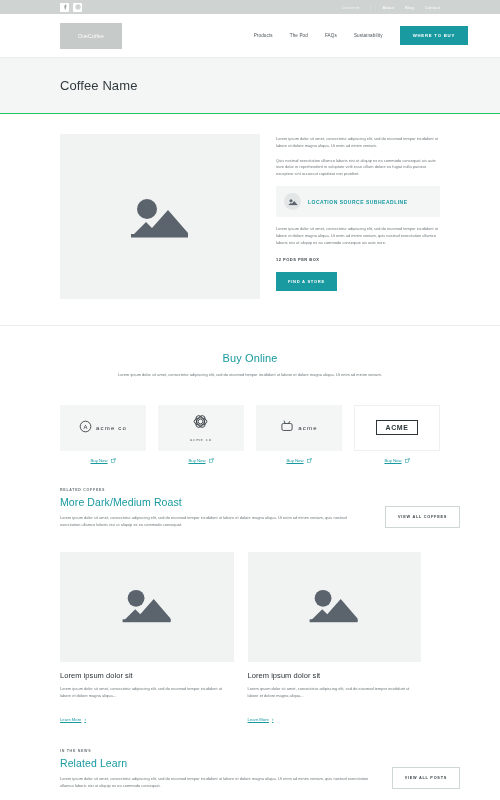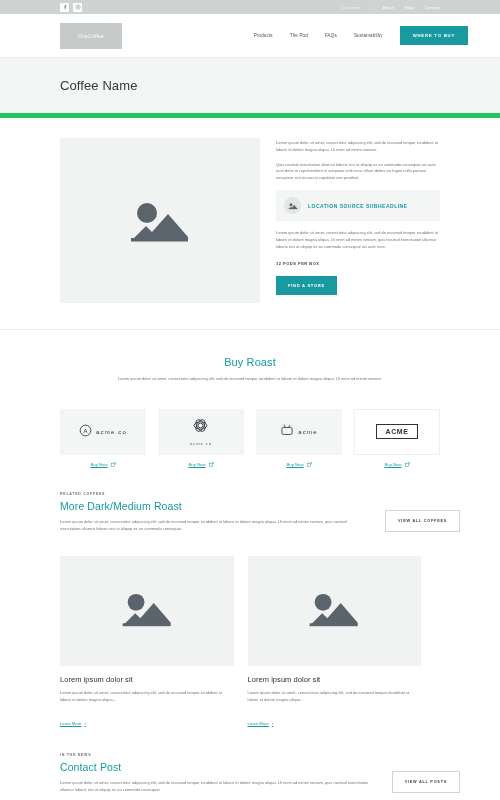--- a/index.html
+++ b/index.html
@@ -74,21 +74,21 @@
     padding: 7px 13px;
     border: none;
     white-space: nowrap;
     font-weight: bold;
   }
 
   
   .titleband {
     background: #f4f6f6;
     padding: 20px 60px 20px 60px;
-    border-bottom: 5px solid #22c55e;
+    border-bottom: 1px solid #22c55e;
   }
   .titleband h1 {
     font-size: 13px;
     font-weight: normal;
     color: #323a3e;
     letter-spacing: .1px;
   }
 
   
   .hero {
@@ -344,21 +344,21 @@
       <p class="p">Lorem ipsum dolor sit amet, consectetur adipiscing elit, sed do eiusmod tempor incididunt ut labore et dolore magna aliqua. Ut enim ad minim veniam, quis nostrud exercitation ullamco laboris nisi ut aliquip ex ea commodo consequat uis aute irure.</p>
 
       <div class="pods">12 PODS PER BOX</div>
       <a class="btn-find">FIND A STORE</a>
     </div>
   </div>
 
   <div class="divider"></div>
 
   <div class="buy">
-    <h2 class="sec-h2">Buy Roast</h2>
+    <h2 class="sec-h2">Buy Online</h2>
     <p class="p">Lorem ipsum dolor sit amet, consectetur adipiscing elit, sed do eiusmod tempor incididunt ut labore et dolore magna aliqua. Ut enim ad minim veniam.</p>
   </div>
 
   <div class="retailers">
     <div class="ret">
       <div class="ret-card">
         <div class="ret-inner">
           <span>
             <svg width="13" height="13" viewBox="0 0 20 20">
                 <circle cx="10" cy="10" r="8.2" fill="none" stroke="#2c3438" stroke-width="1.3"></circle>
@@ -495,19 +495,19 @@
           <span>Learn More</span>
           <span class="chev">›</span>
         </a>
       </div>
     </div>
   </div>
 
   <div class="sec-head">
     <div class="sec-head-l">
       <div class="eyebrow">IN THE NEWS</div>
-      <h2>Contact Post</h2>
+      <h2>Related Learn</h2>
       <p class="p">Lorem ipsum dolor sit amet, consectetur adipiscing elit, sed do eiusmod tempor incididunt ut labore et dolore magna aliqua. Ut enim ad minim veniam, quis nostrud exercitation ullamco laboris nisi ut aliquip ex ea commodo consequat.</p>
     </div>
     <button class="btn-outline">VIEW ALL POSTS</button>
   </div>
 
 </div>
 
 </body></html>

